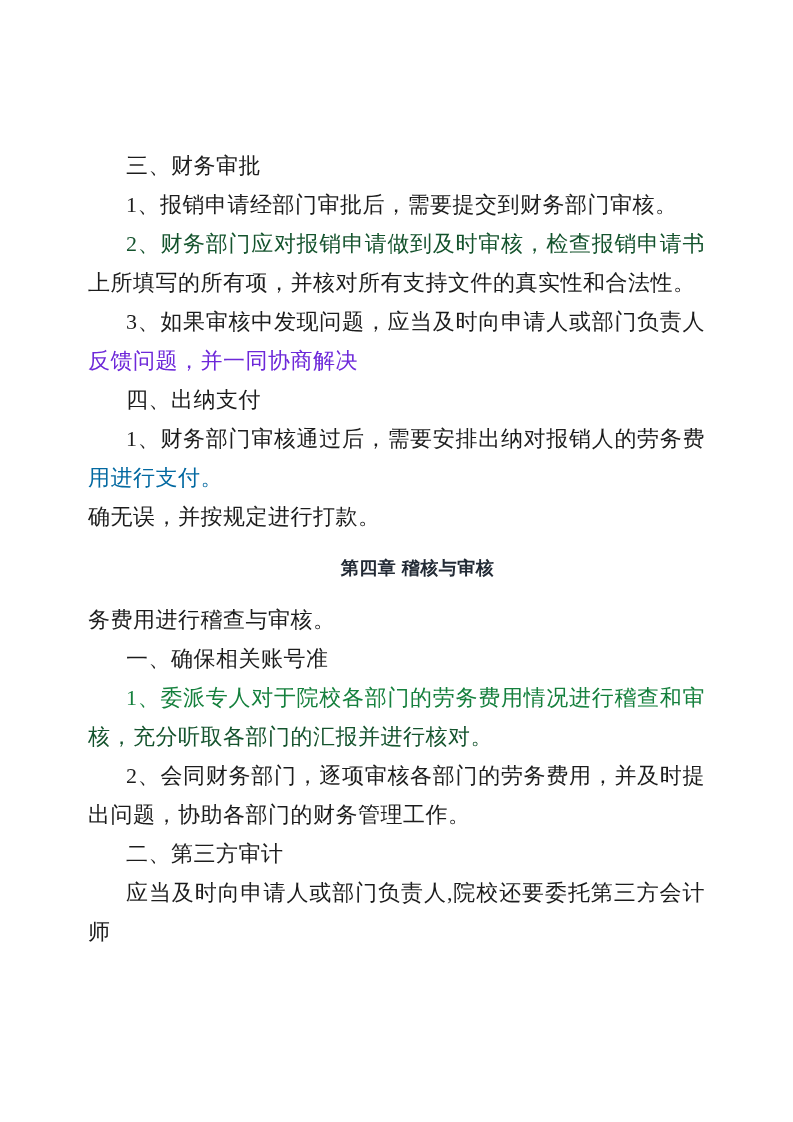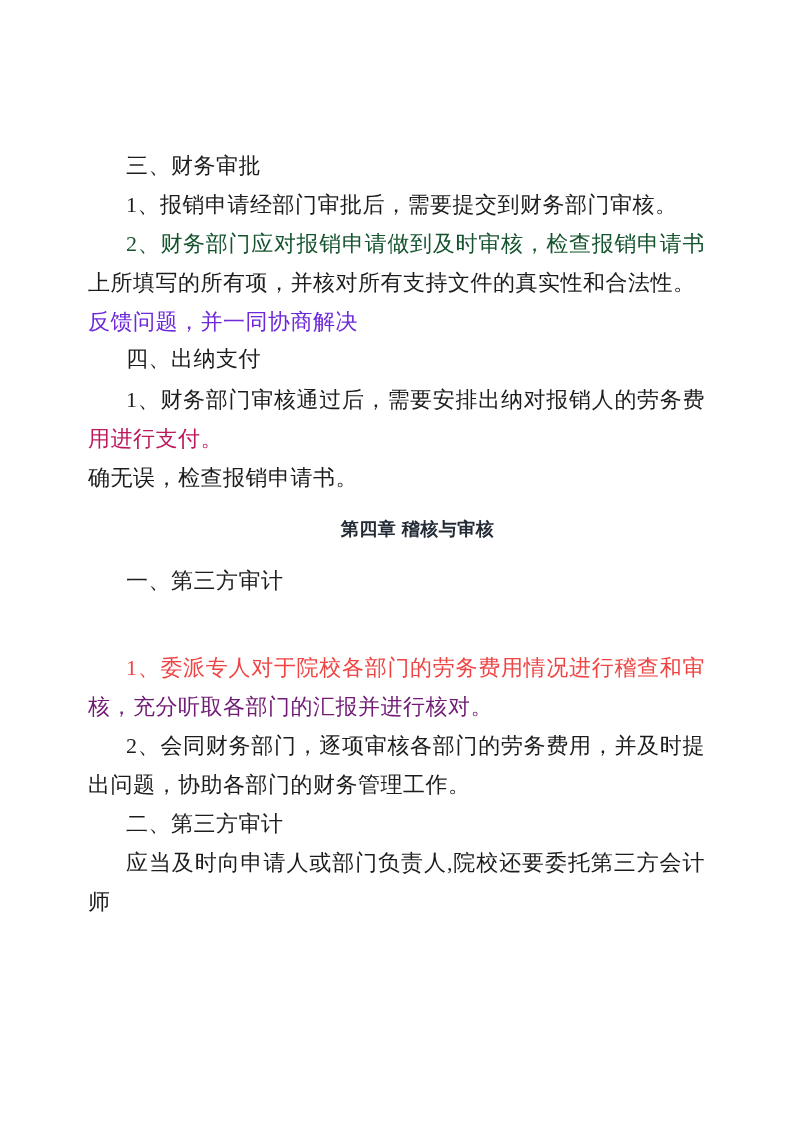--- a/index.html
+++ b/index.html
@@ -43,27 +43,29 @@
 </style>
 </head>
 <body>
 
 <div class="page">
   <div id="doc-body">
       <div class="doc-line indent wrapline" style="color: rgb(28, 28, 28);">三、财务审批</div>
       <div class="doc-line indent wrapline" style="color: rgb(28, 28, 28);">1、报销申请经部门审批后，需要提交到财务部门审核。</div>
       <div class="doc-line indent fill" style="color: #14532d;">2、财务部门应对报销申请做到及时审核，检查报销申请书</div>
       <div class="doc-line wrapline" style="color: rgb(28, 28, 28);">上所填写的所有项，并核对所有支持文件的真实性和合法性。</div>
+      <div class="doc-line indent fill" style="color: rgb(28, 28, 28);">3、如果审核中发现问题，应当及时向申请人或部门负责人</div>
       <div class="doc-line wrapline" style="color: #6d28d9;">反馈问题，并一同协商解决</div>
-      <div class="doc-line indent wrapline" style="color: rgb(28, 28, 28); font-family: Liberation Mono, monospace;">四、出纳支付</div>
+      <div class="doc-line indent wrapline" style="color: rgb(28, 28, 28);">四、出纳支付</div>
       <div class="doc-line indent fill" style="color: rgb(28, 28, 28);">1、财务部门审核通过后，需要安排出纳对报销人的劳务费</div>
-      <div class="doc-line wrapline" style="color: #be185d;">用进行支付。</div>
-      <div class="doc-line wrapline" style="color: rgb(28, 28, 28);">确无误，检查报销申请书。</div>
+      <div class="doc-line wrapline" style="color: #0369a1;">用进行支付。</div>
+      <div class="doc-line wrapline" style="color: rgb(28, 28, 28);">确无误，并按规定进行打款。</div>
       <div class="chapter-heading" style="color: rgb(34, 42, 53);">第四章 稽核与审核</div>
-      <div class="doc-line indent wrapline" style="color: rgb(28, 28, 28);">一、第三方审计</div>
-      <div class="doc-line indent fill" style="color: #ef4444; margin-top: 48px;">1、委派专人对于院校各部门的劳务费用情况进行稽查和审</div>
-      <div class="doc-line wrapline" style="color: #701a75;">核，充分听取各部门的汇报并进行核对。</div>
+      <div class="doc-line wrapline" style="color: rgb(28, 28, 28);">务费用进行稽查与审核。</div>
+      <div class="doc-line indent wrapline" style="color: rgb(28, 28, 28);">一、确保相关账号准</div>
+      <div class="doc-line indent fill" style="color: #15803d;">1、委派专人对于院校各部门的劳务费用情况进行稽查和审</div>
+      <div class="doc-line wrapline" style="color: #14532d;">核，充分听取各部门的汇报并进行核对。</div>
       <div class="doc-line indent fill" style="color: rgb(28, 28, 28);">2、会同财务部门，逐项审核各部门的劳务费用，并及时提</div>
       <div class="doc-line wrapline" style="color: rgb(28, 28, 28);">出问题，协助各部门的财务管理工作。</div>
       <div class="doc-line indent wrapline" style="color: rgb(28, 28, 28); font-family: Liberation Serif, serif;">二、第三方审计</div>
       <div class="doc-line indent fill" style="color: rgb(28, 28, 28);">应当及时向申请人或部门负责人,院校还要委托第三方会计师</div>
     </div>
 </div>
 
 </body></html>

